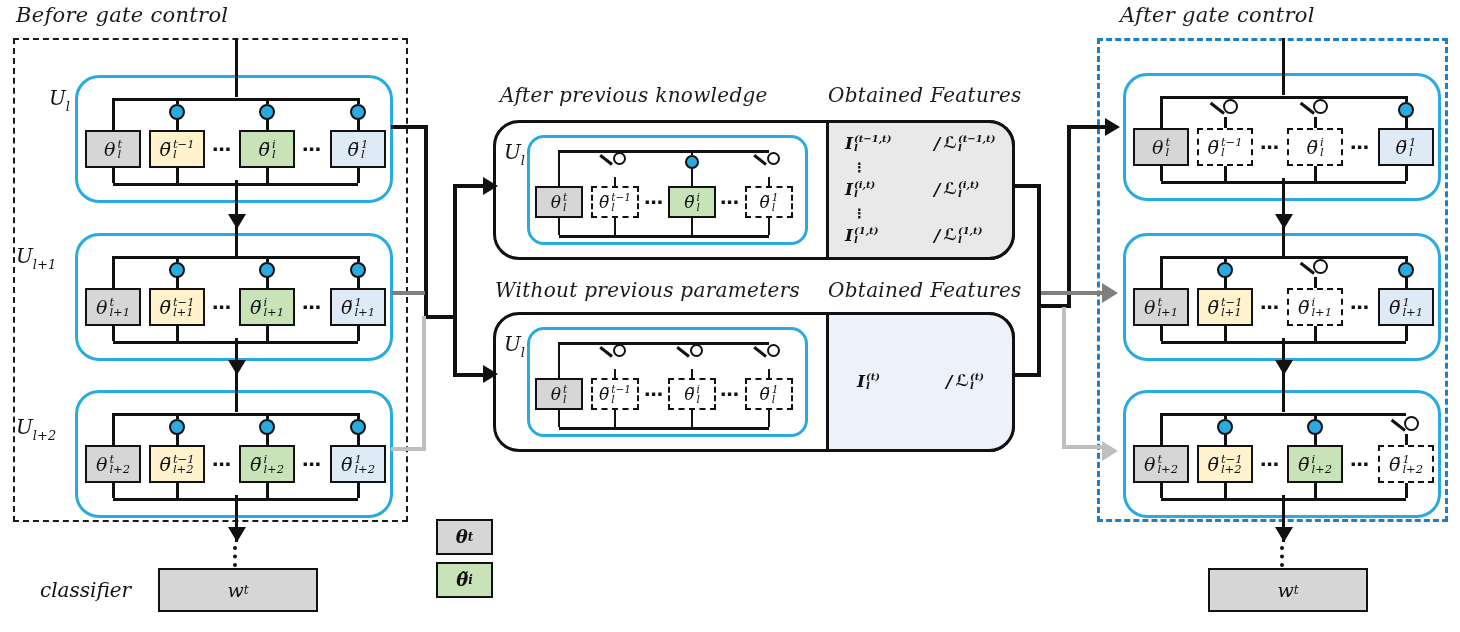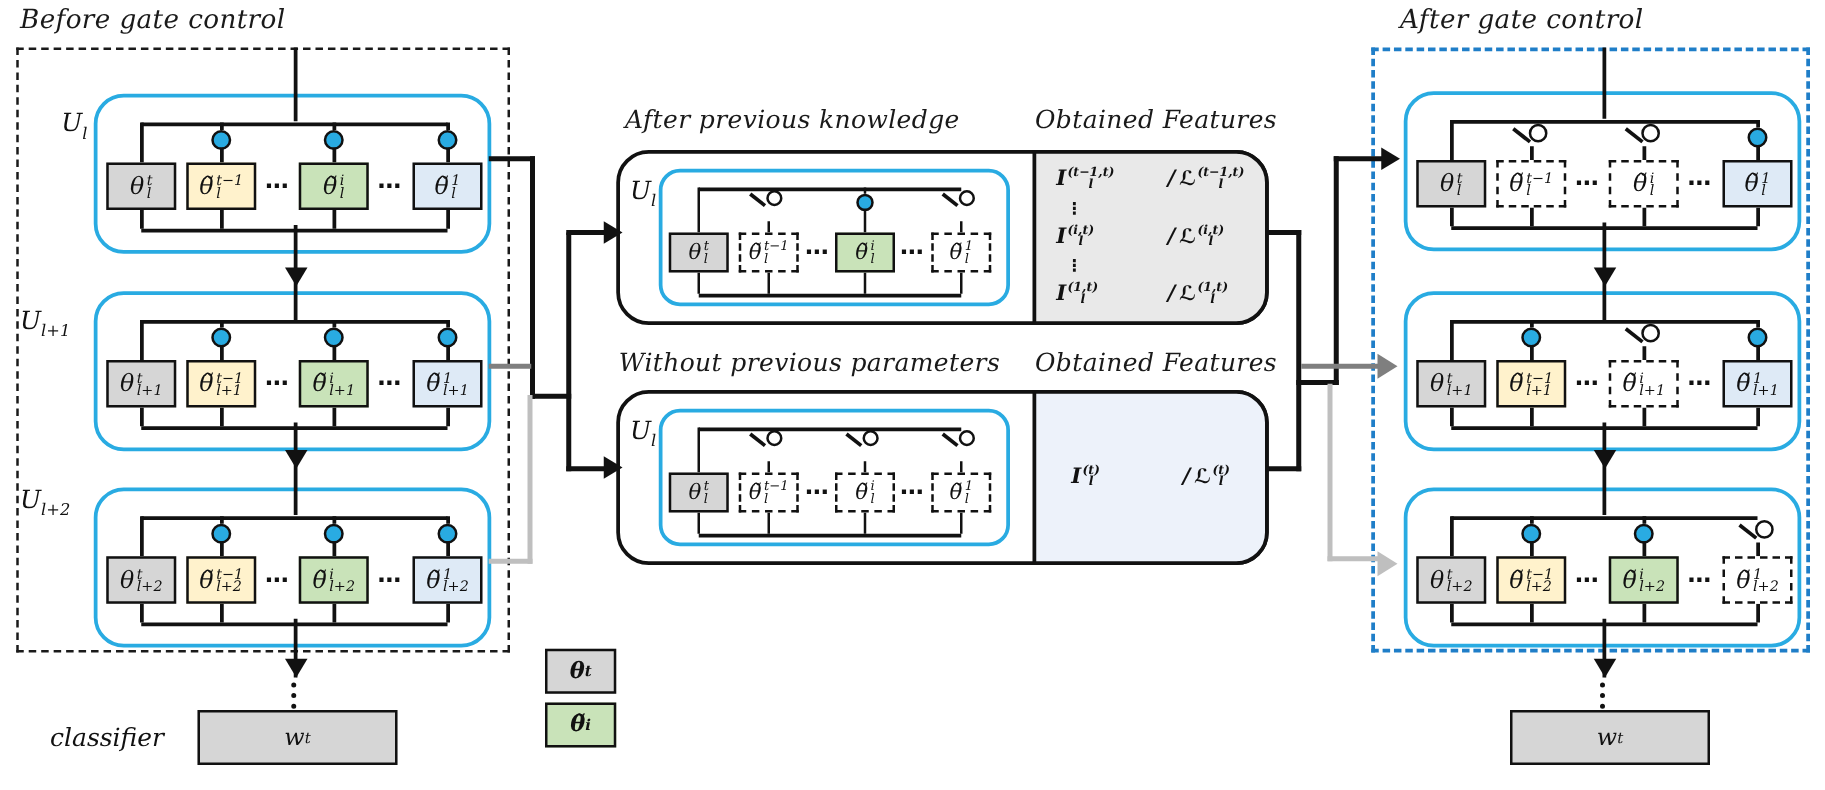--- a/index.html
+++ b/index.html
@@ -28,21 +28,21 @@
   .arr.r{border-top:9px solid transparent;border-bottom:9px solid transparent;border-left:15px solid #111;}
   .arr.rb{border-top:10px solid transparent;border-bottom:10px solid transparent;border-left:16px solid #111;}
   .arr.d{border-left:9px solid transparent;border-right:9px solid transparent;border-top:15px solid #111;}
   .wbox{position:absolute;background:#D6D6D6;border:2.7px solid #111;box-sizing:border-box;display:flex;align-items:center;justify-content:center;font-style:italic;font-size:20px;}
   .classlabel{position:absolute;font-style:italic;font-size:20px;white-space:nowrap;}
   .legendbox{position:absolute;box-sizing:border-box;border:2.6px solid #111;display:flex;align-items:center;justify-content:center;}
   .ltext{position:absolute;display:flex;align-items:center;font-style:italic;font-weight:700;font-size:18.5px;white-space:nowrap;color:#111;}
   .featrow{position:absolute;display:flex;align-items:center;font-style:italic;font-weight:700;color:#111;}
   .fsym{font-size:17px;line-height:1;}
   .scriptL{font-family:"DejaVu Sans","DejaVu Serif",sans-serif;font-size:16px;}
-  .fss{display:inline-flex;flex-direction:column;align-items:center;margin-left:1px;font-size:10px;line-height:9.5px;}
+  .fss{display:inline-flex;flex-direction:column;align-items:flex-start;margin-left:1px;font-size:10px;line-height:9.5px;}
   .fslash{font-size:17px;margin:0 3px;}
   .vdots{position:absolute;font:700 13px "DejaVu Sans",sans-serif;line-height:10px;color:#111;}
 </style>
 </head>
 <body>
 
 <div class="canvas">
 
   <div class="dashedbox" style="left:13px;top:38px;width:395px;height:484px;border:2.6px dashed #1a1a1a;"></div>
   <div class="dashedbox" id="rightdash" style="left:1097px;top:38px;width:351px;height:484px;border:3px dashed #1F7EC8;"></div>
@@ -513,21 +513,21 @@
             <span>l+2</span>
           </span>
         </div>
         <div class="dots" style="left: 131px; top: 60px; width: 26px;">⋯</div>
         <div class="dots" style="left: 221px; top: 60px; width: 26px;">⋯</div>
       </div>
     </div>
   <div id="labels">
       <div class="ulabel" style="left: 16px; top: 86px; width: 54px; text-align: right;"><span>U</span><span class="lsub">l</span></div>
       <div class="ulabel" style="left: 16px; top: 244px; width: 56px; text-align: left;"><span>U</span><span class="lsub">l+1</span></div>
-      <div class="ulabel" style="left: 16px; top: 387px; width: 56px; text-align: left;"><span>U</span><span class="lsub">l+2</span></div>
+      <div class="ulabel" style="left: 16px; top: 415px; width: 56px; text-align: left;"><span>U</span><span class="lsub">l+2</span></div>
       <div class="ulabel" style="left: 504px; top: 140px; width: 40px; text-align: left;"><span>U</span><span class="lsub">l</span></div>
       <div class="ulabel" style="left: 504px; top: 332px; width: 40px; text-align: left;"><span>U</span><span class="lsub">l</span></div>
     </div>
   <div id="lines">
       <div class="seg" style="left: 235px; top: 38px; width: 3px; height: 59px; background: rgb(17, 17, 17);"></div>
       <div class="seg" style="left: 235px; top: 180px; width: 3px; height: 76px; background: rgb(17, 17, 17);"></div>
       <div class="seg" style="left: 235px; top: 338px; width: 3px; height: 74px; background: rgb(17, 17, 17);"></div>
       <div class="seg" style="left: 235px; top: 495px; width: 3px; height: 47px; background: rgb(17, 17, 17);"></div>
       <div class="seg" style="left: 1282px; top: 38px; width: 3px; height: 57px; background: rgb(17, 17, 17);"></div>
       <div class="seg" style="left: 1282px; top: 178px; width: 3px; height: 78px; background: rgb(17, 17, 17);"></div>

